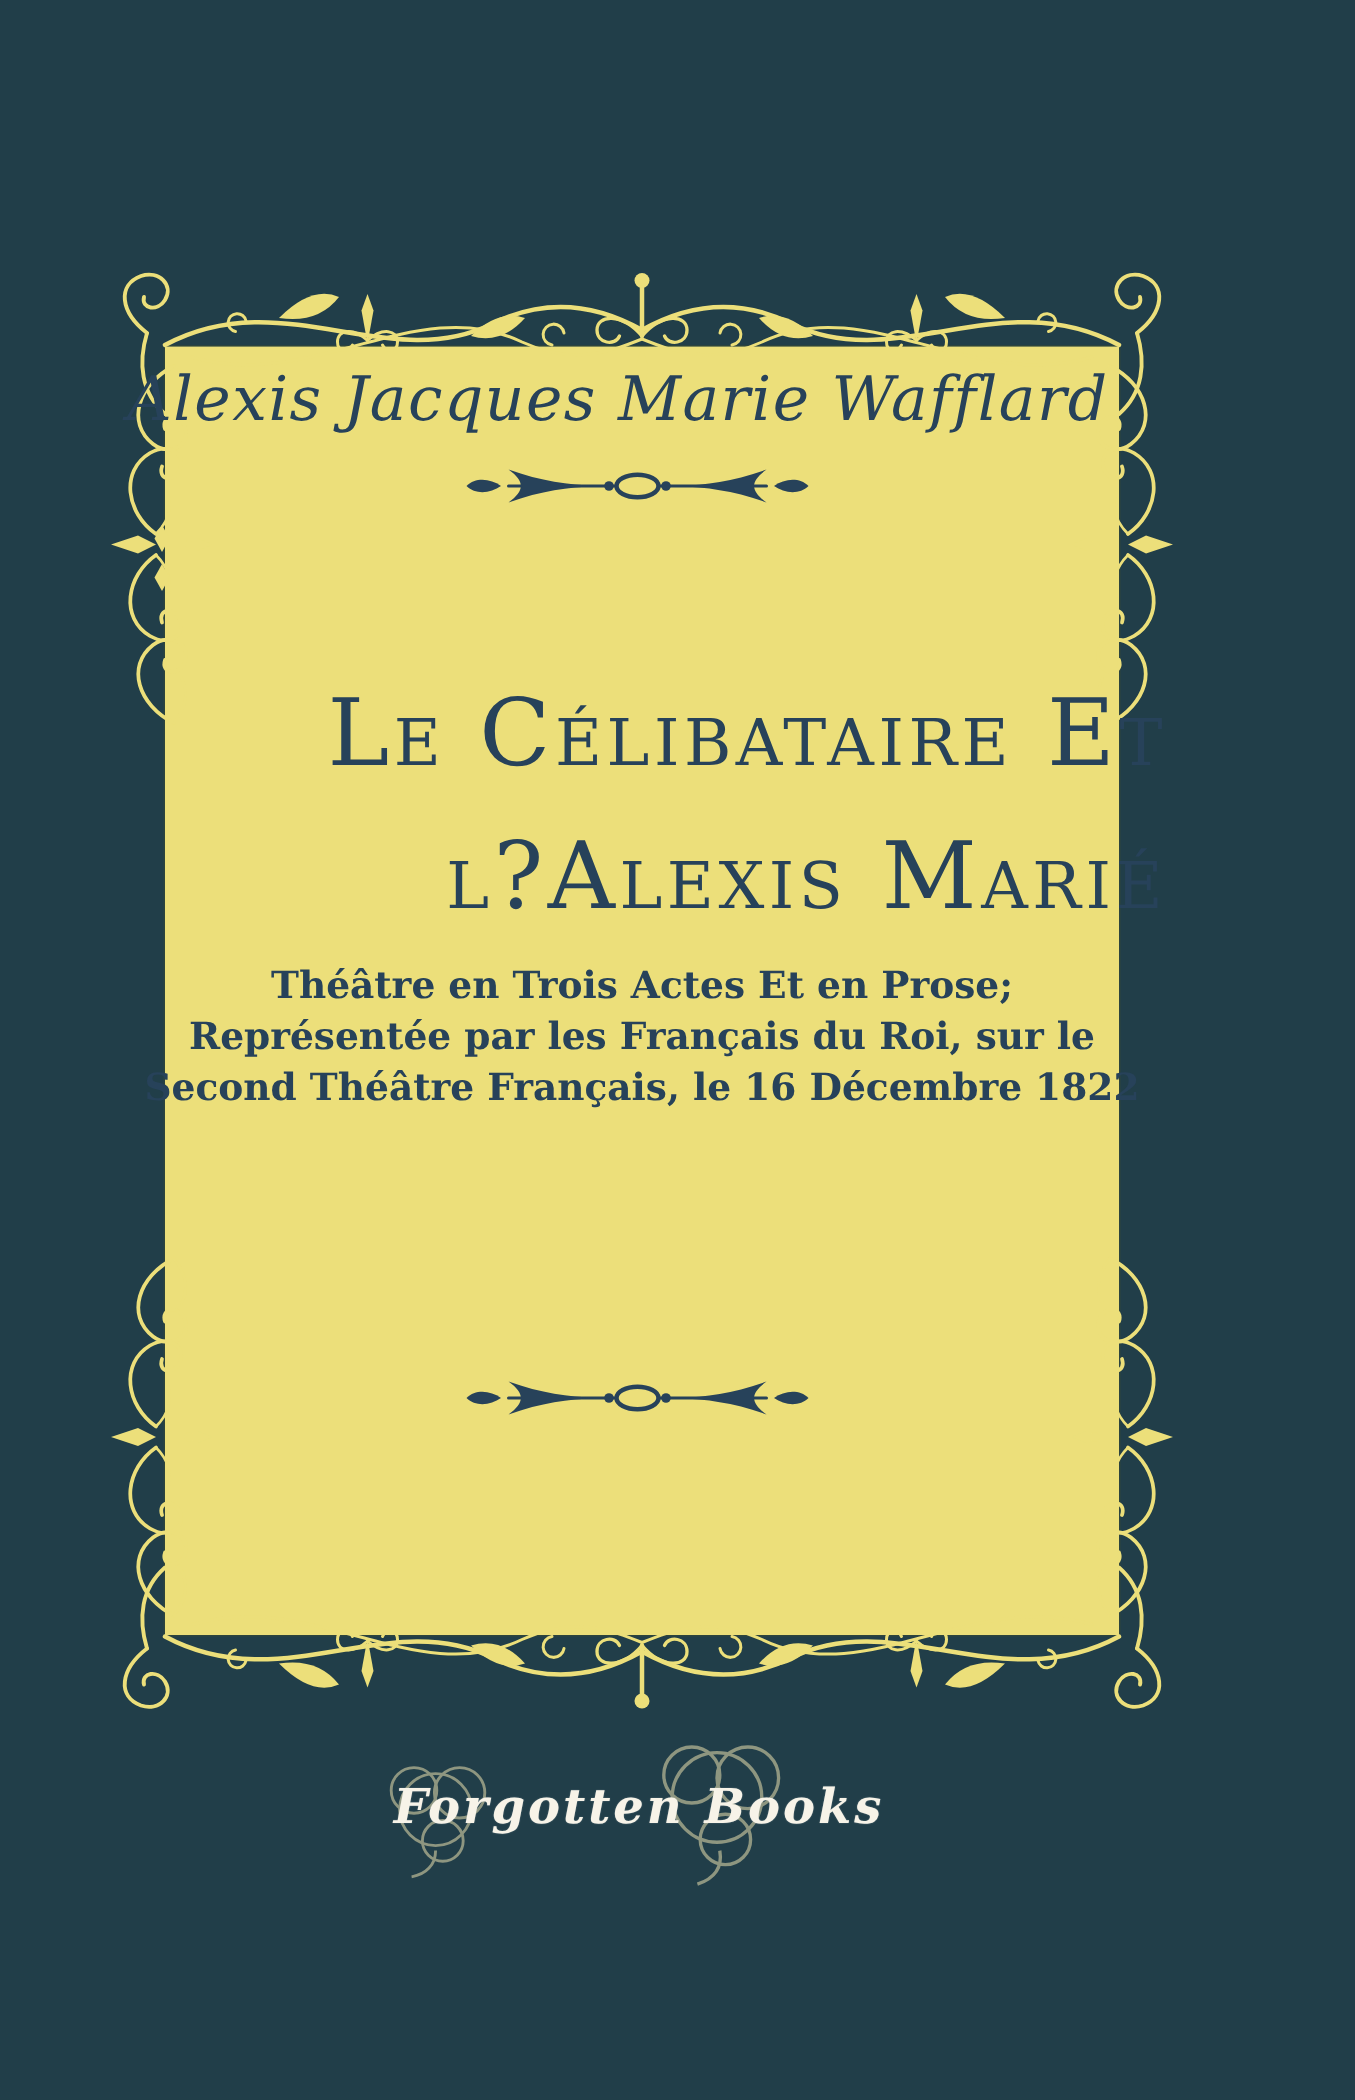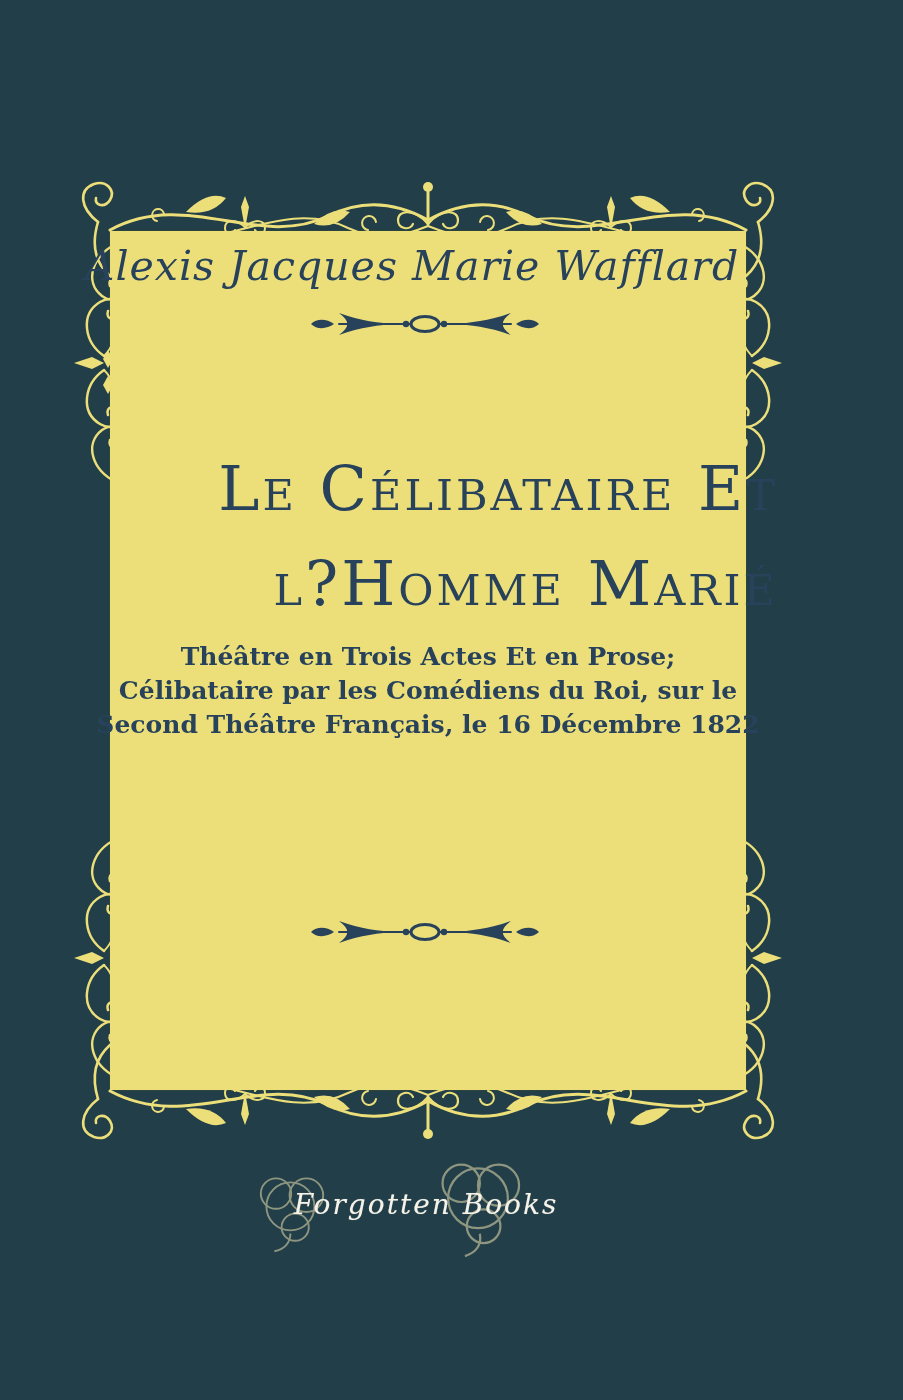--- a/index.html
+++ b/index.html
@@ -55,21 +55,21 @@
   .logo{
     position:absolute;top:1142px;left:426px;transform:translateX(-50%);
     width:480px;height:130px;
   }
   .logo-flourish{position:absolute;}
   .logo-flourish-f{left:58px;top:18px;width:96px;height:96px;}
   .logo-flourish-b{left:236px;top:4px;width:112px;height:112px;}
   .logo-text{
     position:absolute;left:0;top:0;width:480px;height:124px;
     display:flex;align-items:center;justify-content:center;
-    font-size:28px;font-weight:400;font-style:italic;
+    font-size:32px;font-weight:700;font-style:italic;
     color:var(--logo_text);white-space:nowrap;letter-spacing:2px;
     text-shadow:0 0 1px rgba(255,255,255,.35);
   }
   svg{display:block;width:100%;height:100%;overflow:visible;}
   .orn-stroke{fill:none;stroke:var(--ornament);stroke-linecap:round;}
   .orn-fill{fill:var(--ornament);stroke:none;}
   .ink-fill{fill:var(--ink);stroke:none;}
   .ink-stroke{fill:none;stroke:var(--ink);stroke-linecap:round;}
   .swirl{fill:none;stroke:var(--logo_flourish);stroke-width:2.4;}
 </style>
@@ -179,26 +179,26 @@
         </g>
       </defs>
       <use href="#divhalf"></use>
       <use href="#divhalf" transform="translate(232,0) scale(-1,1)"></use>
       <ellipse cx="116" cy="15" rx="14" ry="7.5" style="fill:var(--panel);stroke:var(--ink);stroke-width:3;"></ellipse>
     </svg>
   </div>
 
   <div class="title">
     <div class="title-line">Le Célibataire Et</div>
-    <div class="title-line">l?Homme Marié</div>
+    <div class="title-line">l?Alexis Marié</div>
   </div>
 
   <div class="subtitle">
     <div class="subtitle-line">Théâtre en Trois Actes Et en Prose;</div>
-    <div class="subtitle-line">Célibataire par les Comédiens du Roi, sur le</div>
+    <div class="subtitle-line">Représentée par les Français du Roi, sur le</div>
     <div class="subtitle-line">Second Théâtre Français, le 16 Décembre 1822</div>
   </div>
 
   <div class="divider divider-footer">
     <svg viewBox="0 0 232 30">
       <use href="#divhalf"></use>
       <use href="#divhalf" transform="translate(232,0) scale(-1,1)"></use>
       <ellipse cx="116" cy="15" rx="14" ry="7.5" style="fill:var(--panel);stroke:var(--ink);stroke-width:3;"></ellipse>
     </svg>
   </div>

